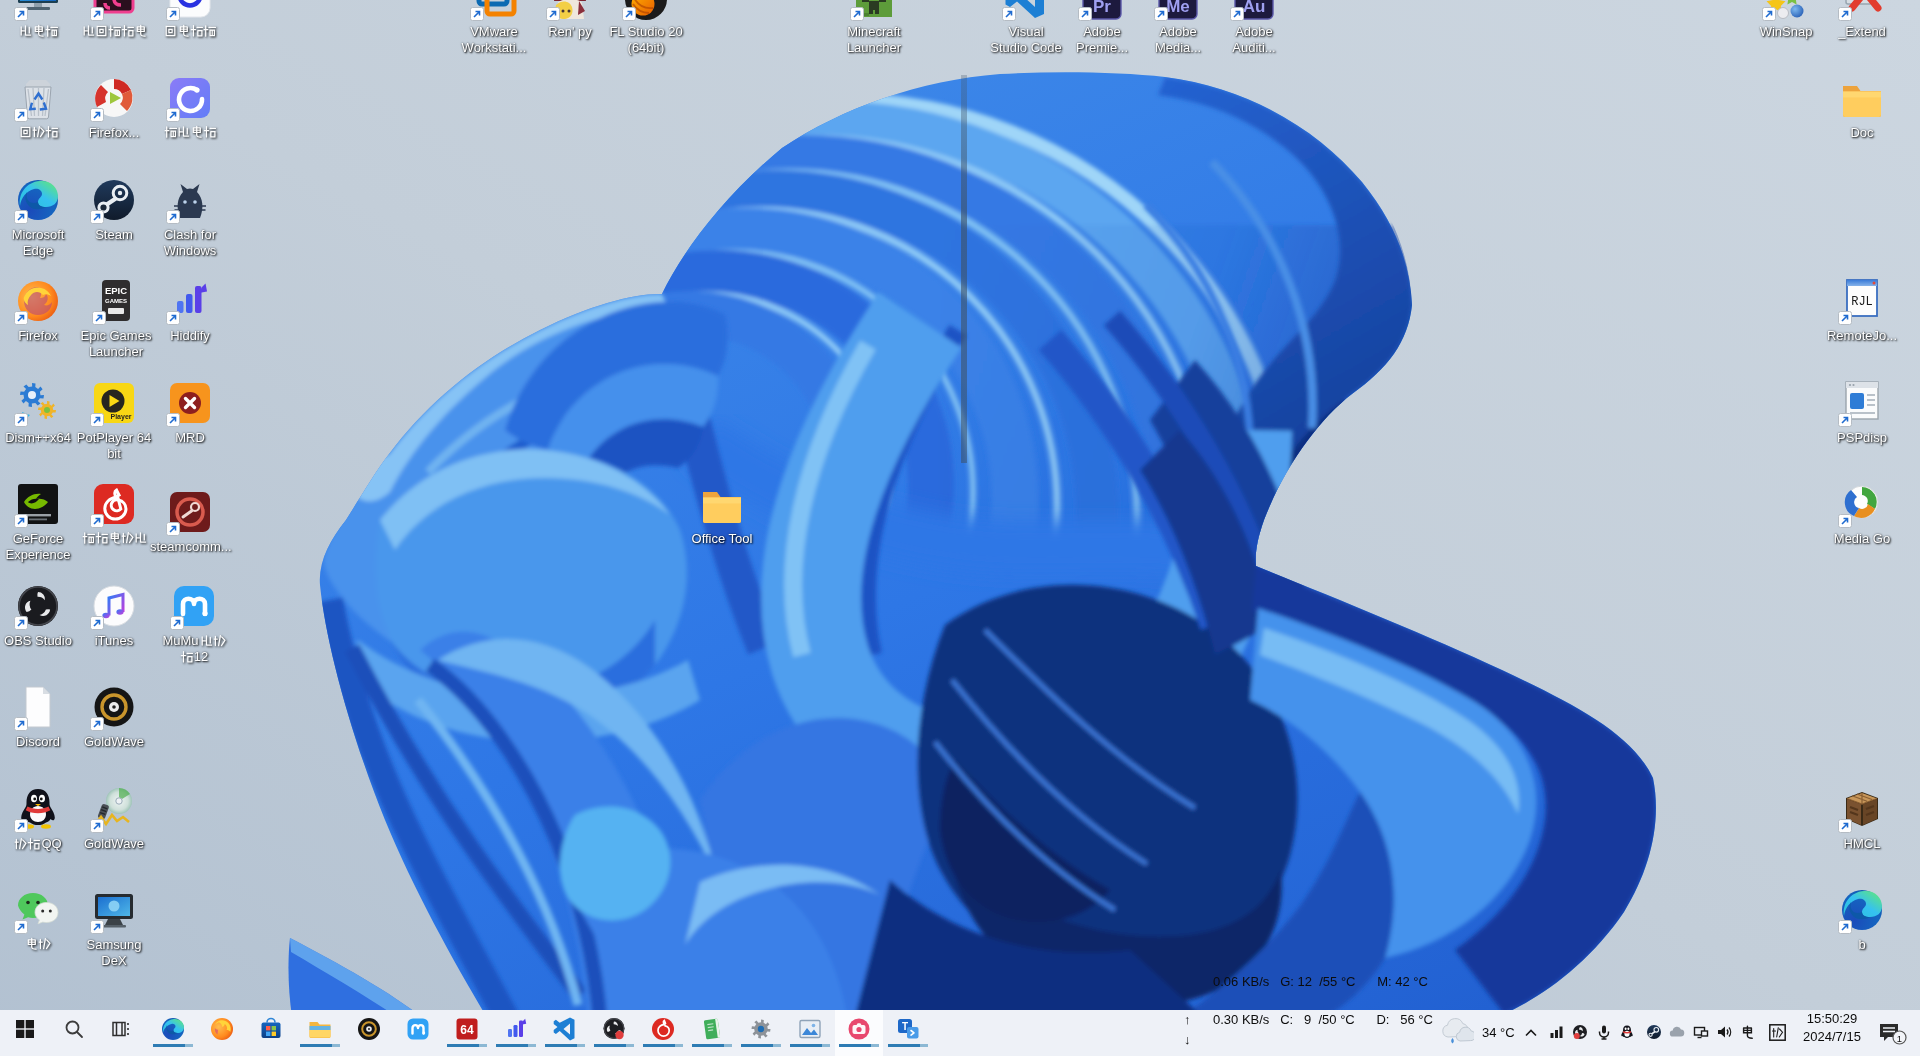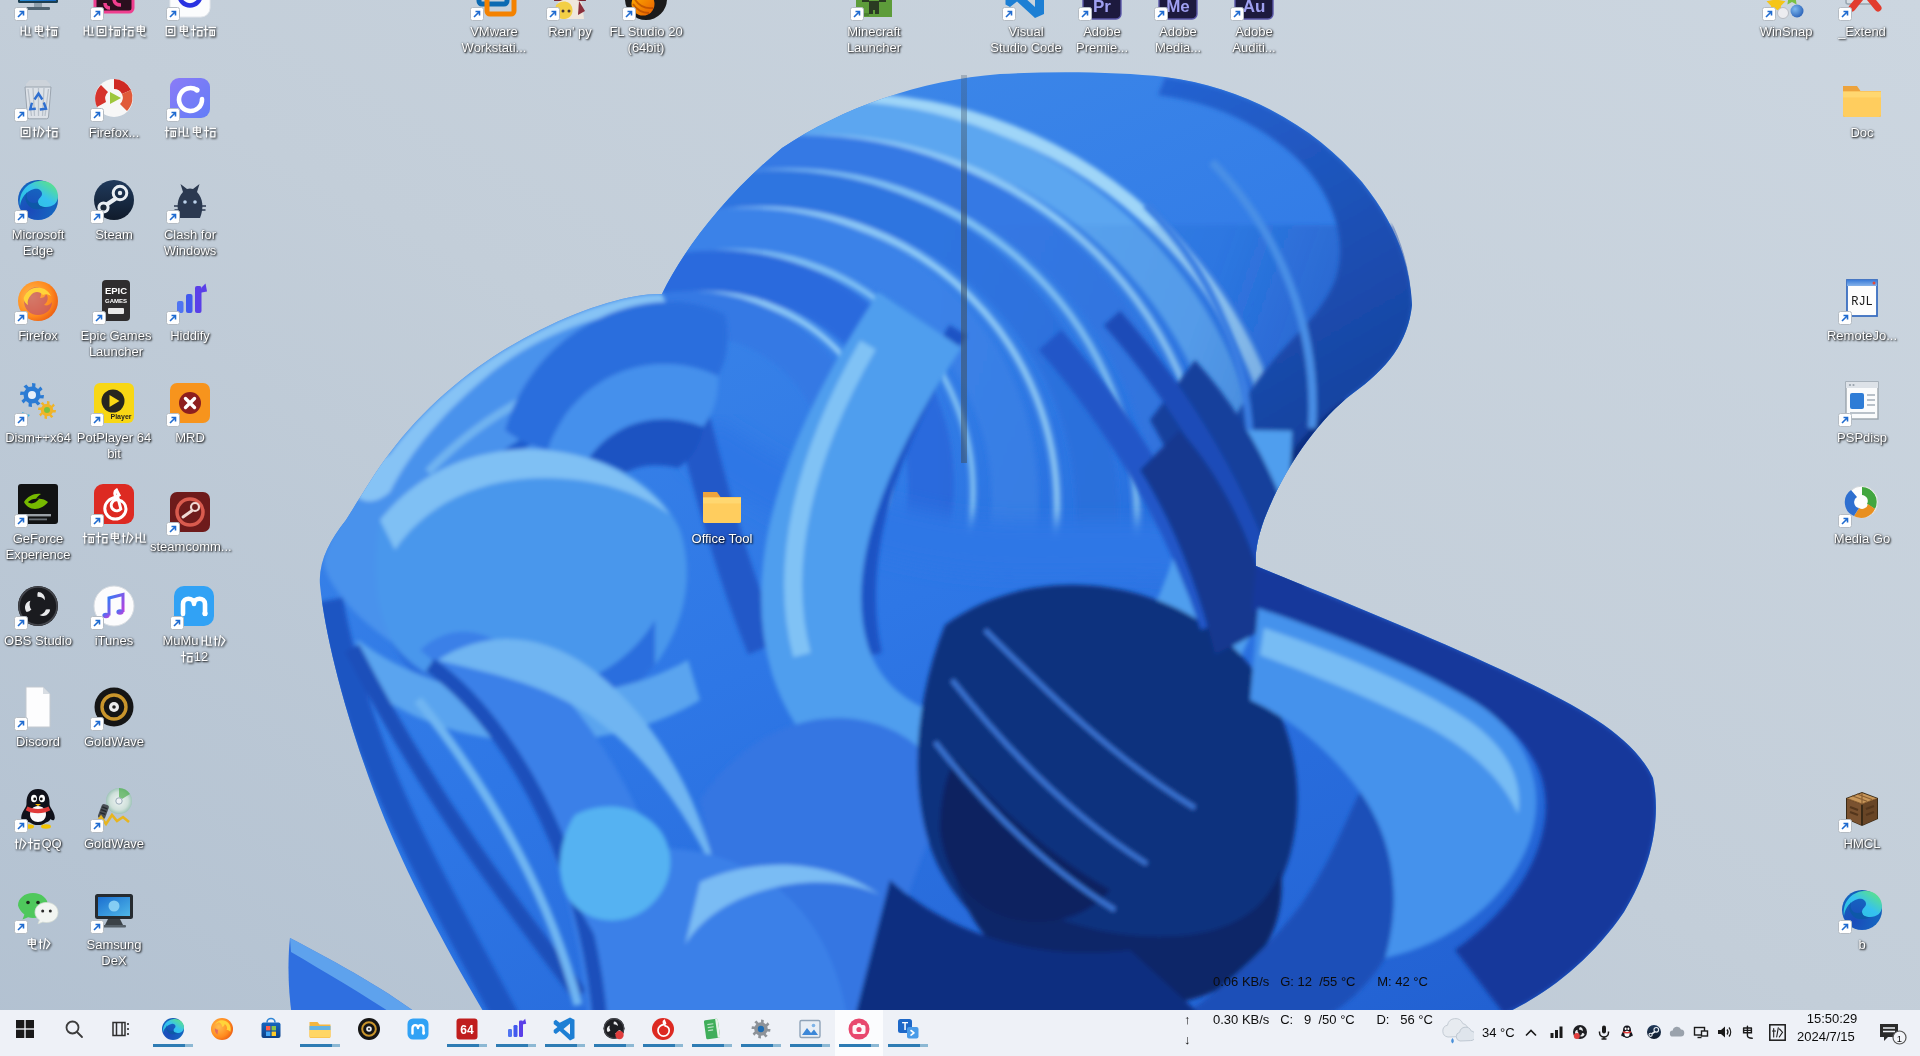--- a/index.html
+++ b/index.html
@@ -1014,18 +1014,18 @@
       <use href="#k2"></use>
     </g>
   </svg>
 <svg class="ti" style="left:1769px;top:1024px" width="17" height="17" viewBox="0 0 17 17">
     <rect x="0.8" y="0.8" width="15.4" height="15.4" fill="none" stroke="#1a1a1a" stroke-width="1.5"></rect>
     <g stroke="#1a1a1a" stroke-width="1.1" transform="translate(2.5,2.5)">
       <use href="#k5"></use>
     </g>
   </svg>
 <div class="tt" style="left:1797px;top:1012px;width:70px;text-align:center">15:50:29</div>
-<div class="tt" style="left:1797px;top:1030px;width:70px;">2024/7/15</div>
+<div class="tt" style="left:1797px;top:1030px;width:70px;text-align:center">2024/7/15</div>
 <svg class="ti" style="left:1878px;top:1022px" width="30" height="24" viewBox="0 0 30 24">
 <path d="M2 2 h18 v13 h-10 l-4 4 v-4 h-4 z" fill="#2a2a2a"></path>
     <path d="M5 6 h12 M5 9.5 h12" stroke="#f0f3f8" stroke-width="1.4"></path>
 <circle cx="21.5" cy="15.5" r="6.5" fill="#f2f4f8" stroke="#555" stroke-width="1.2"></circle>
     <text x="21.5" y="19.5" font-family="Liberation Sans" font-size="9.5" fill="#111" text-anchor="middle">1</text>
   </svg>
 </body></html>

